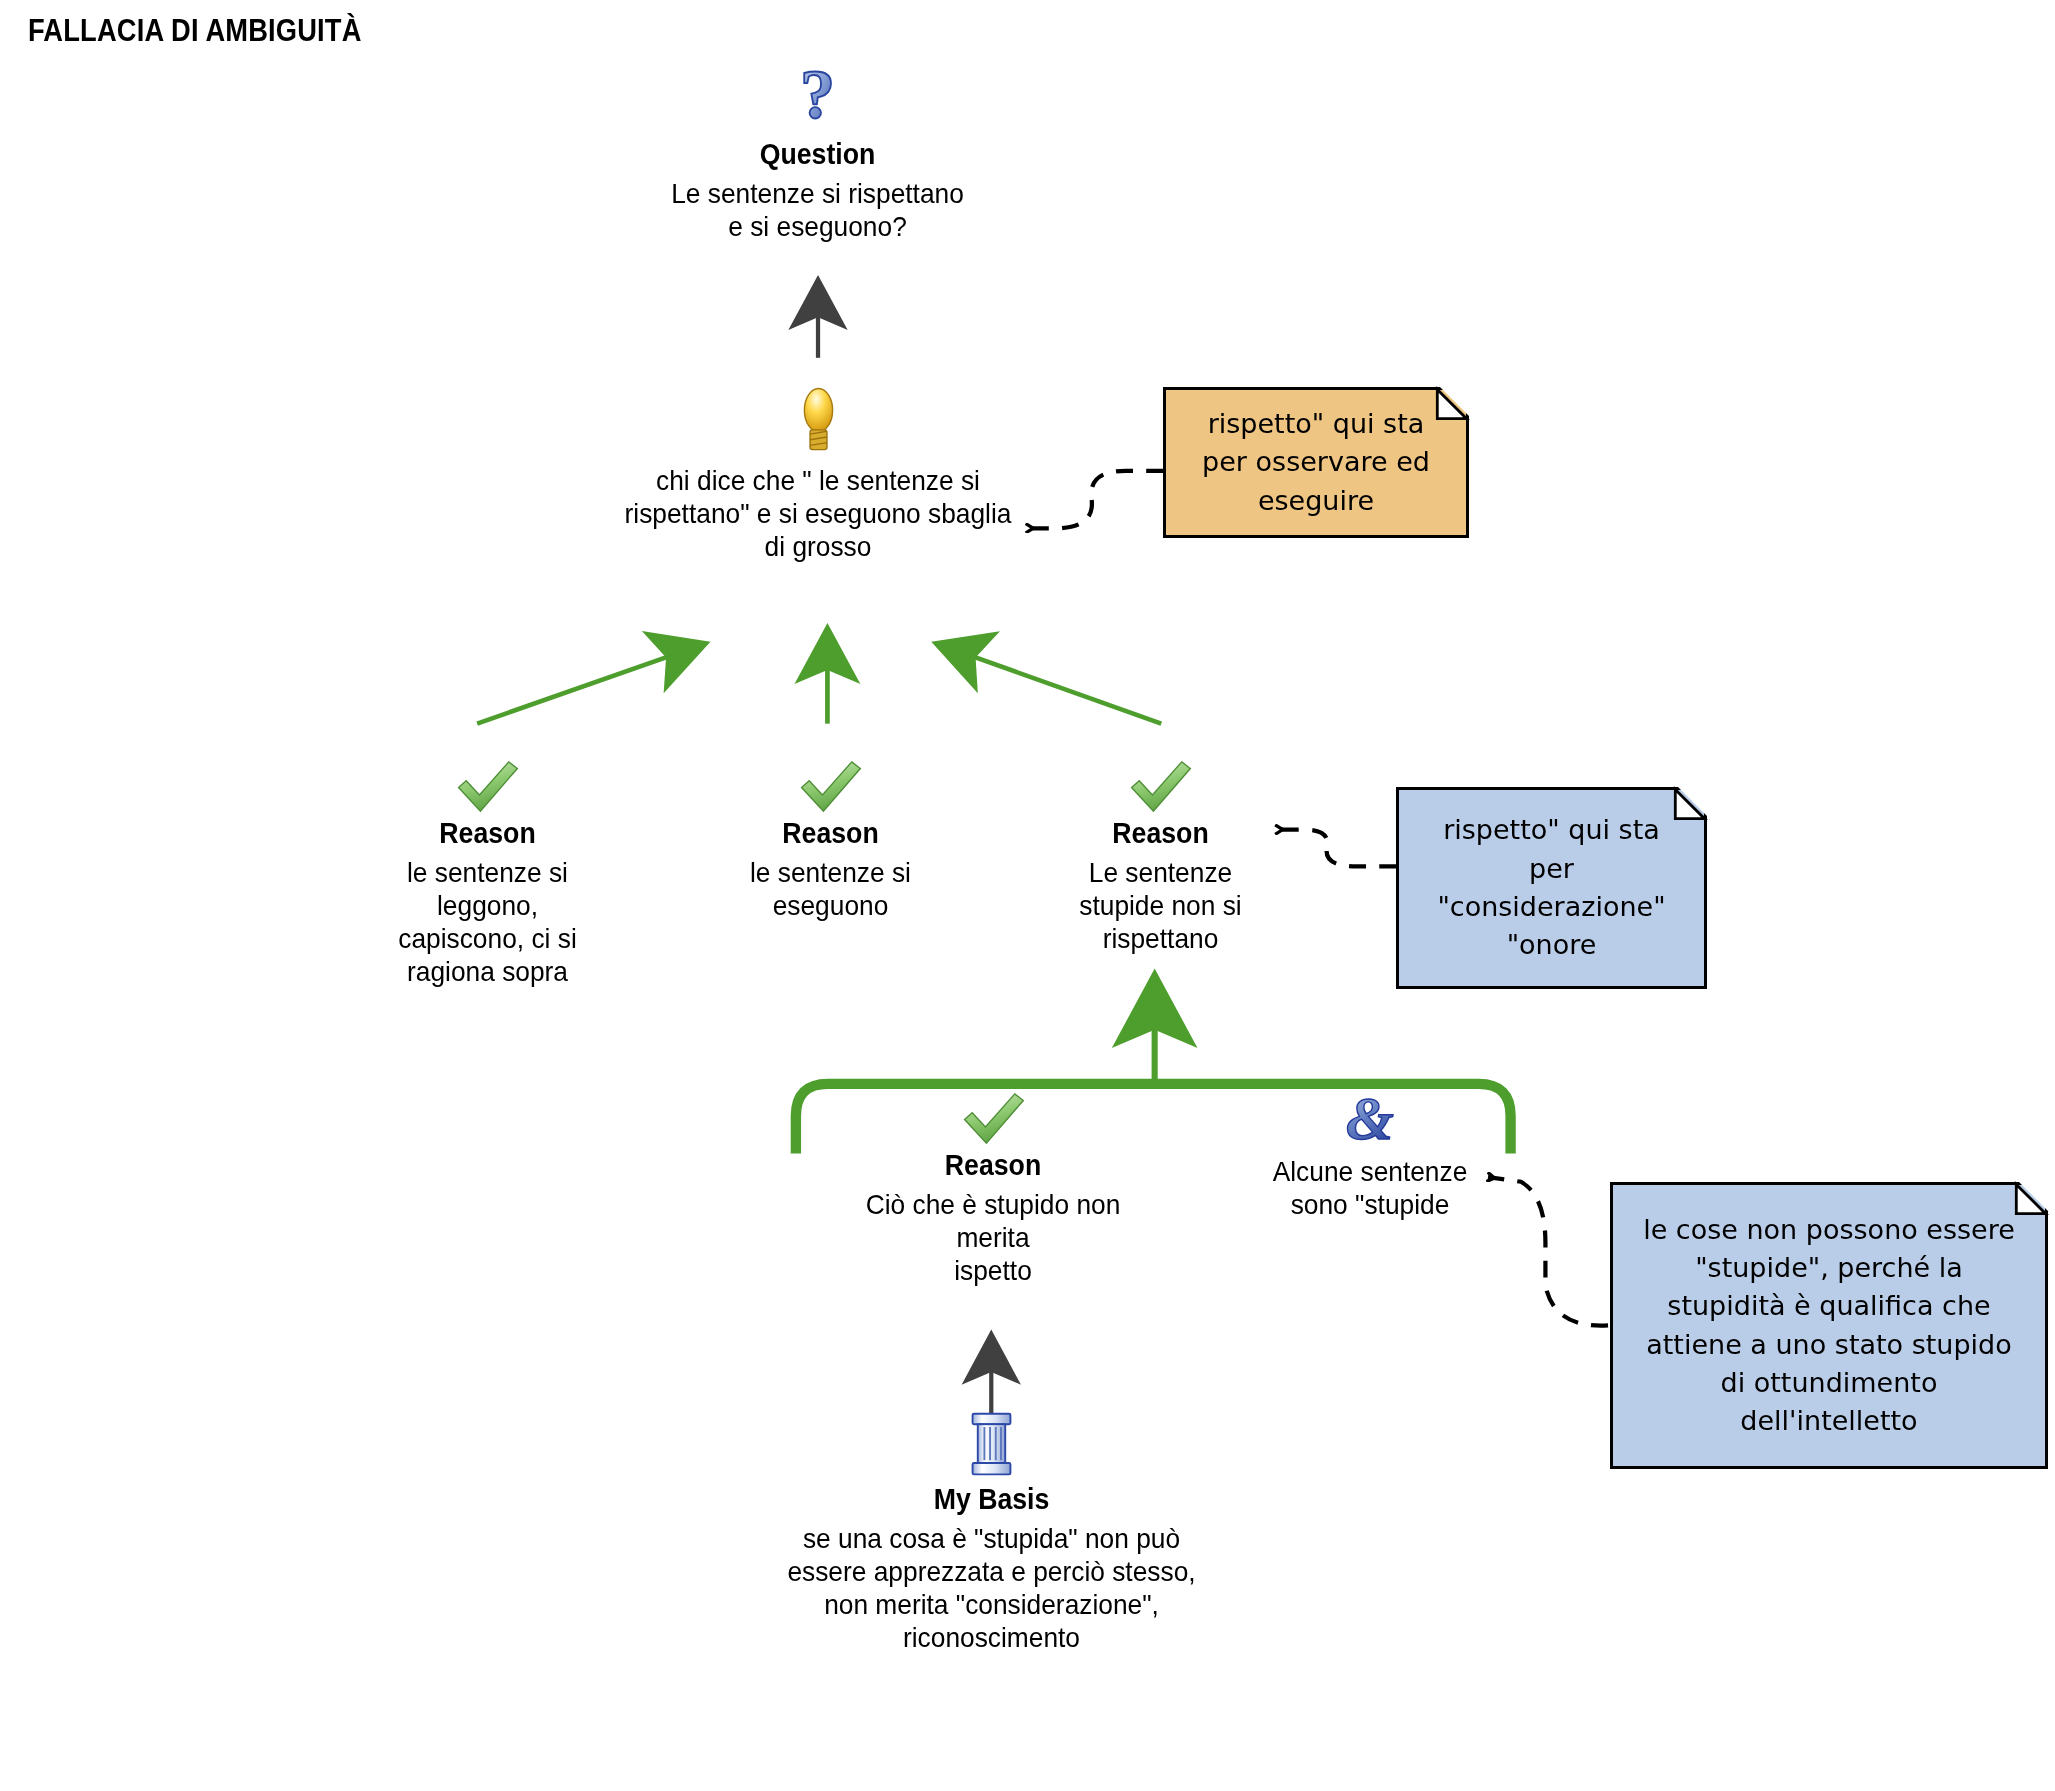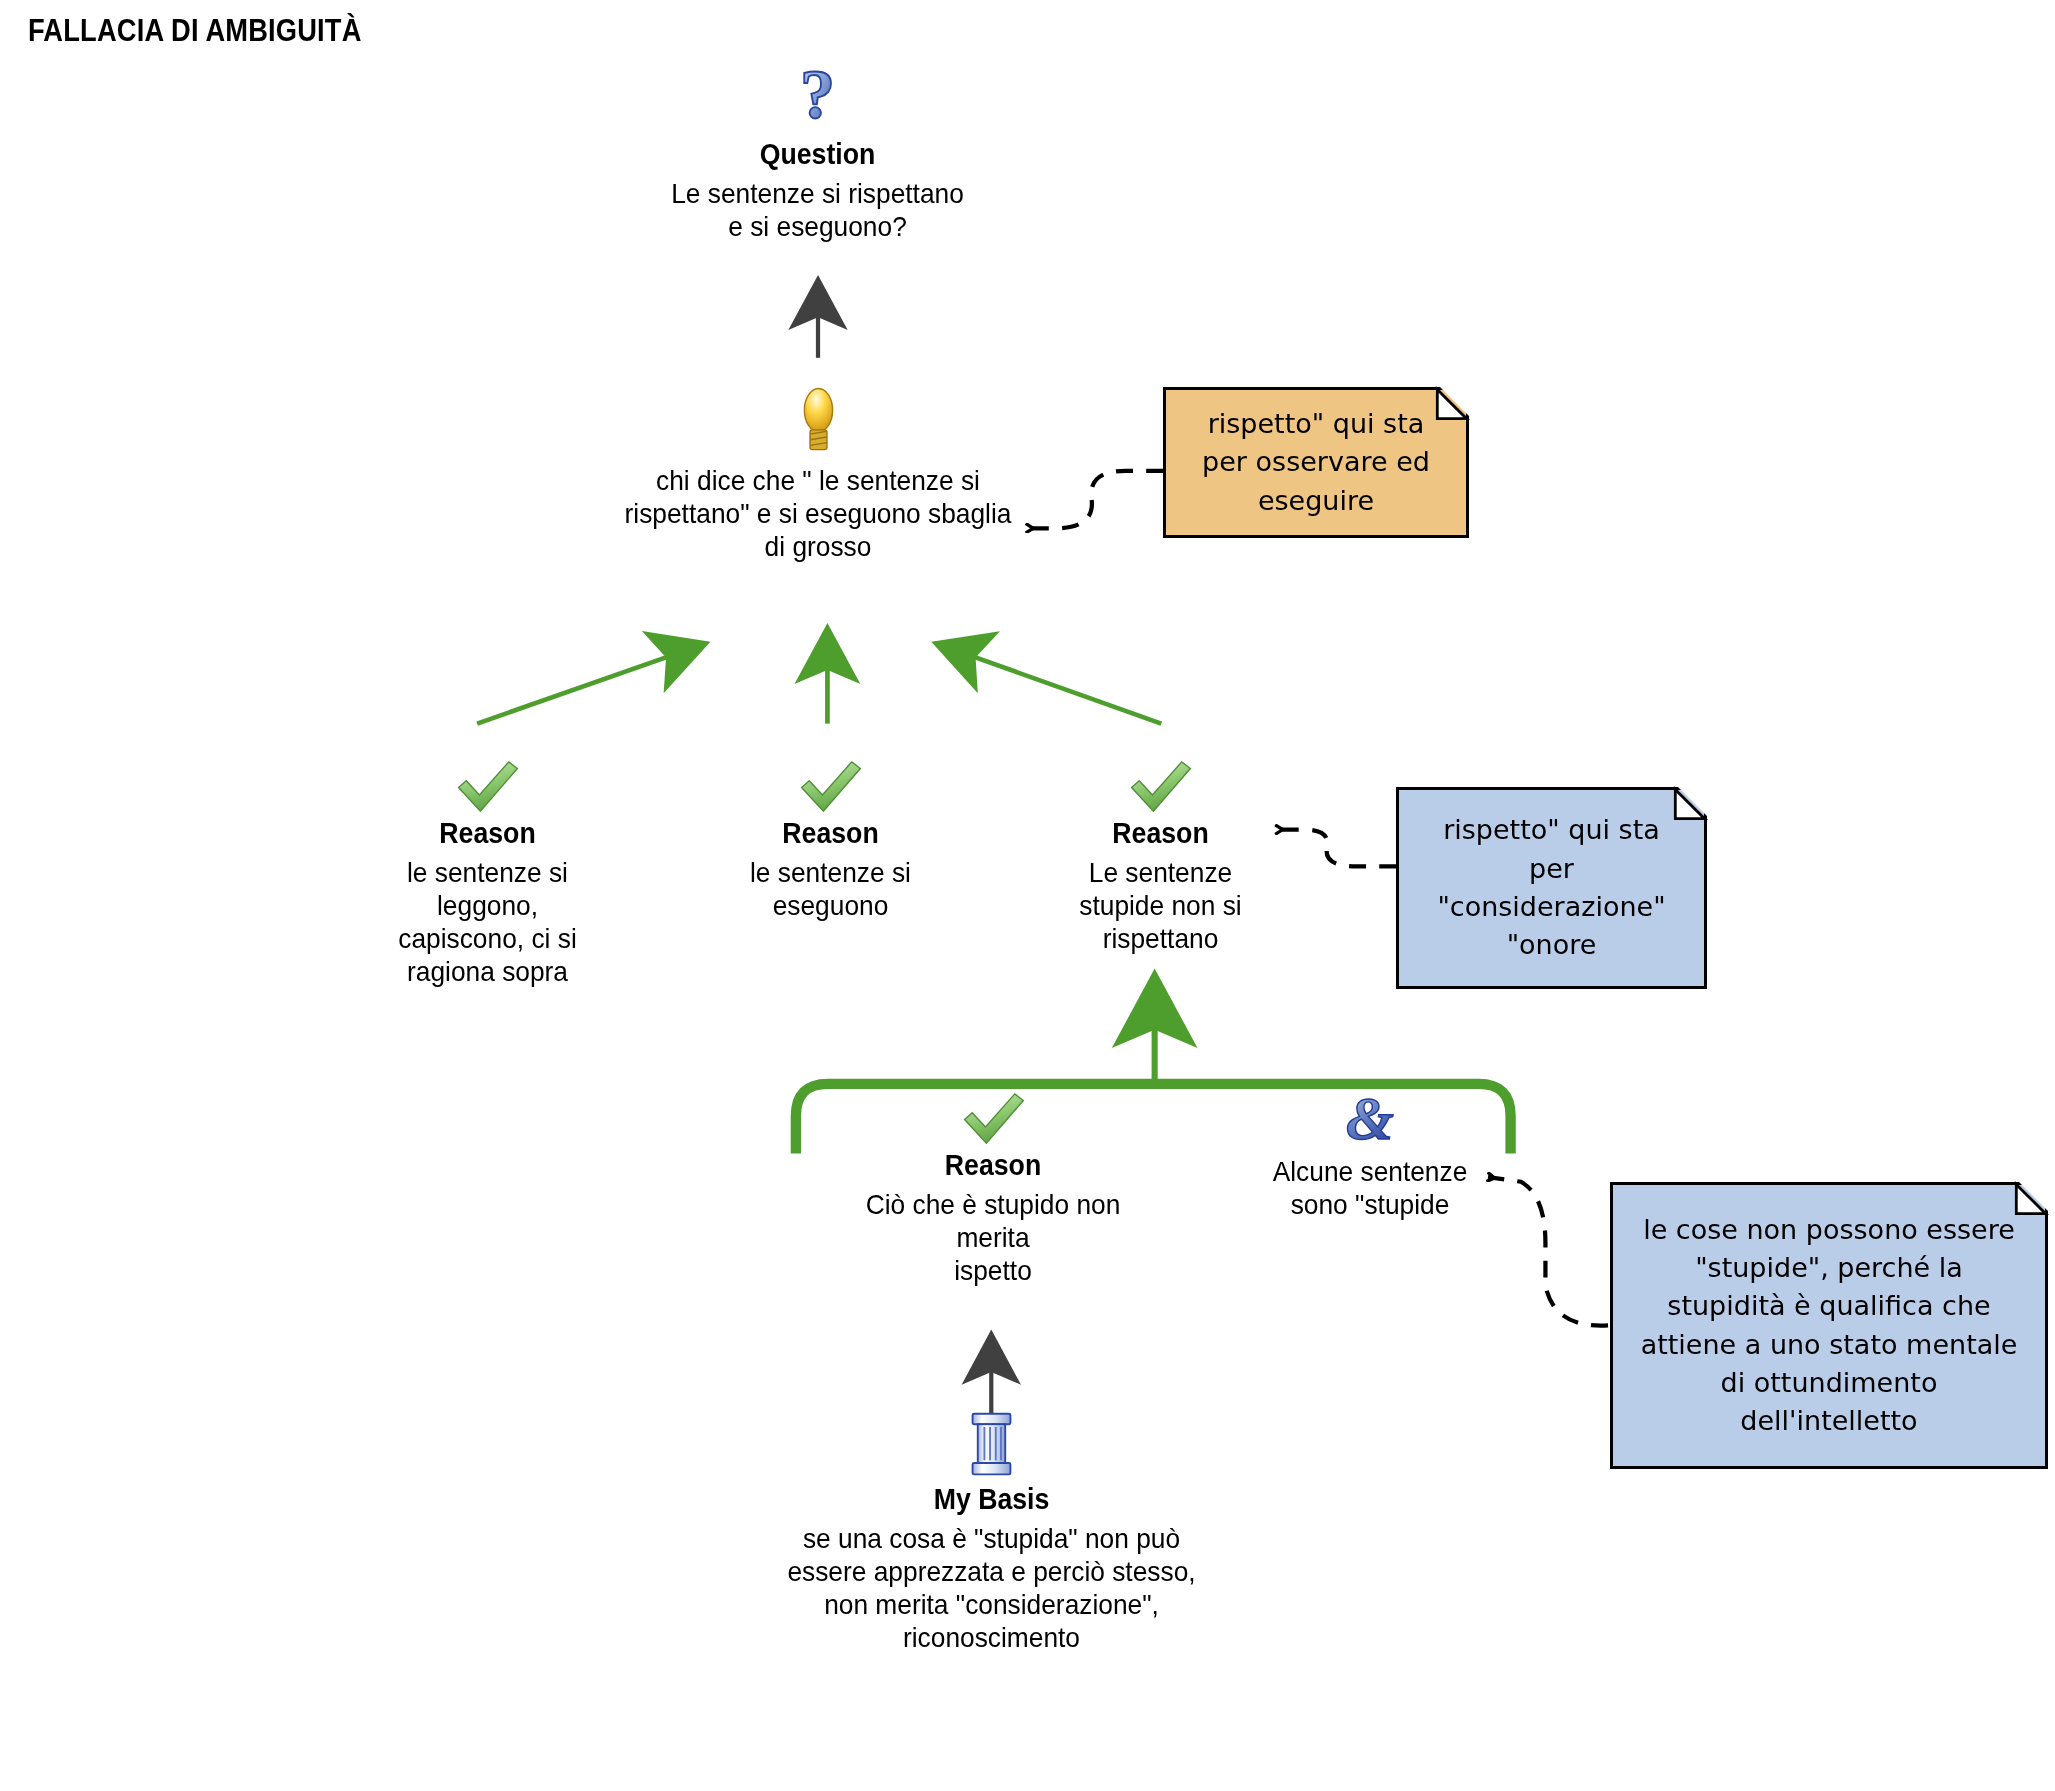--- a/index.html
+++ b/index.html
@@ -251,19 +251,19 @@
   </div>
 
   <div class="note note-blue" style="left:1610px; top:1182px; width:438px; height:287px;">
     <span class="fold"></span>
     <svg class="foldline" viewBox="0 0 86 86">
       <path d="M20,3 L83,66 L20,66 Z" fill="#ffffff" stroke="#000" stroke-width="6"></path>
     </svg>
     <span>le cose non possono essere
 "stupide", perché la
 stupidità è qualifica che
-attiene a uno stato mentale
+attiene a uno stato stupido
 di ottundimento
 dell'intelletto</span>
   </div>
 
 </div>
 
 
 </body></html>

